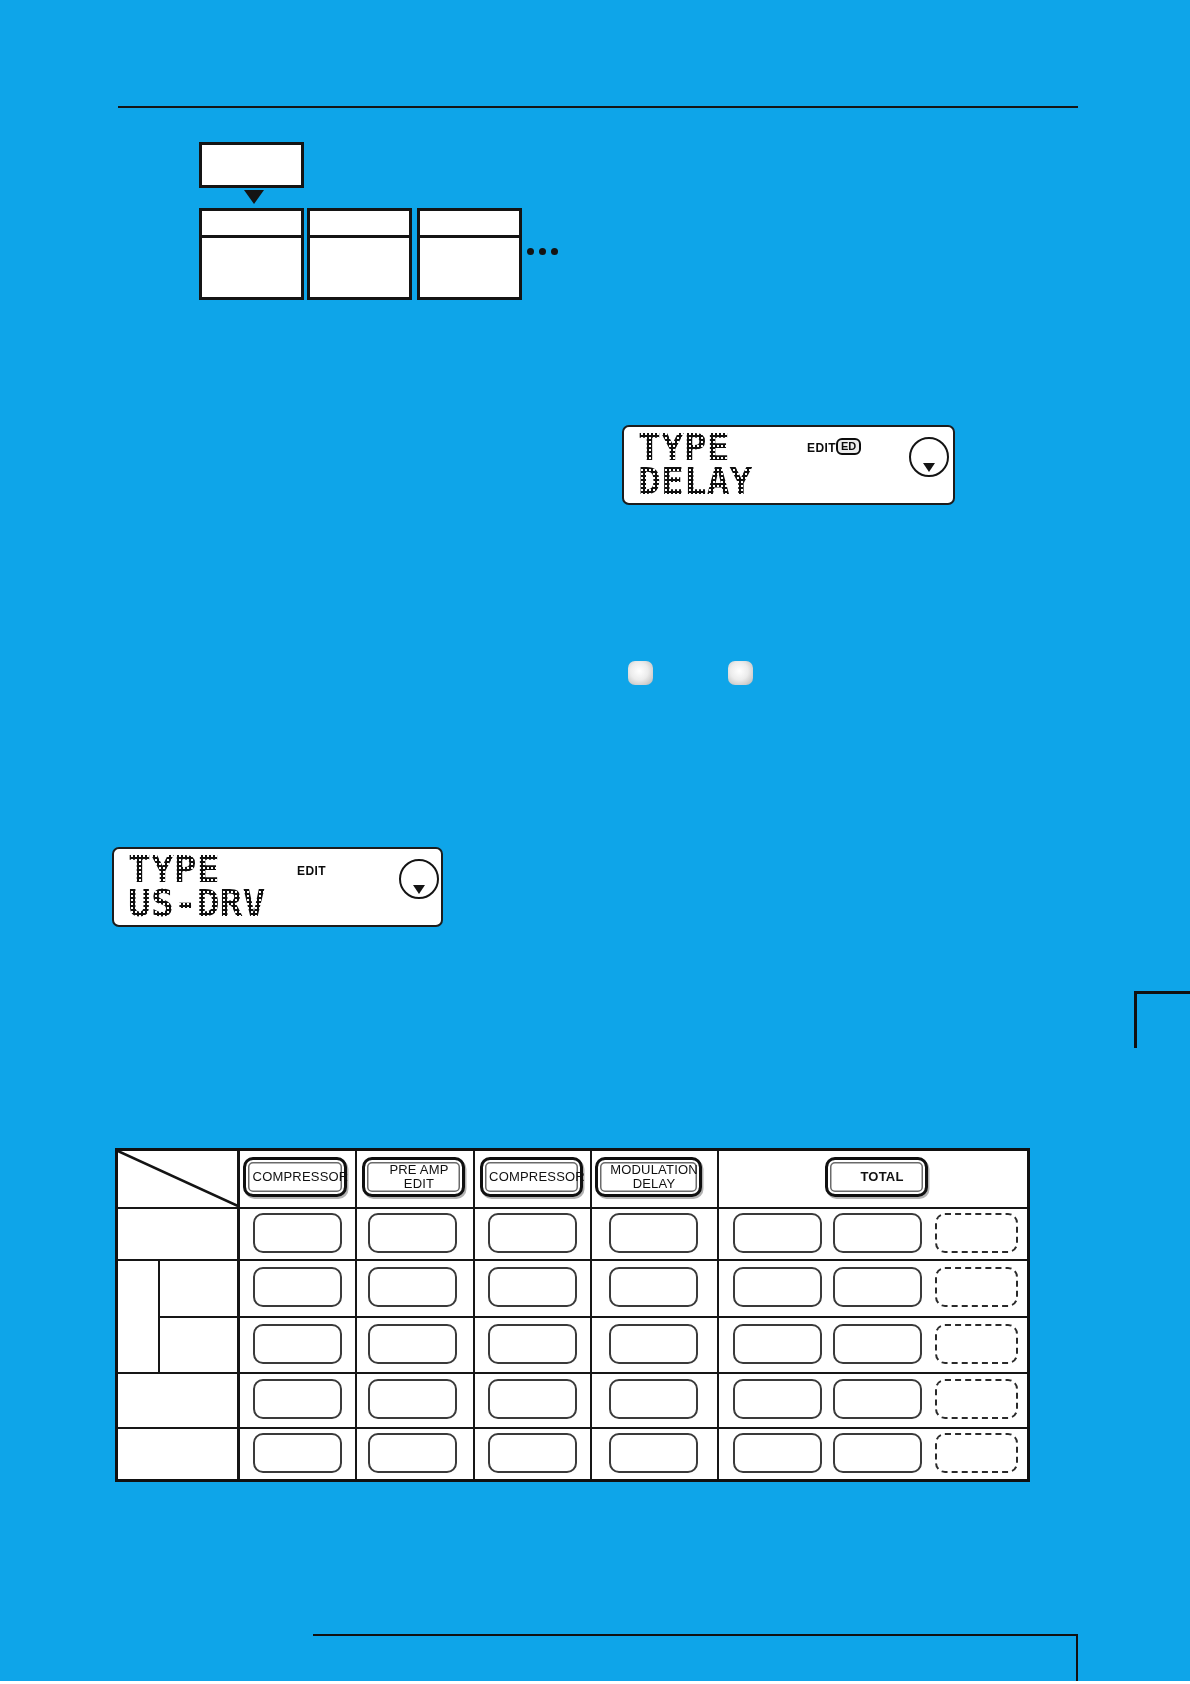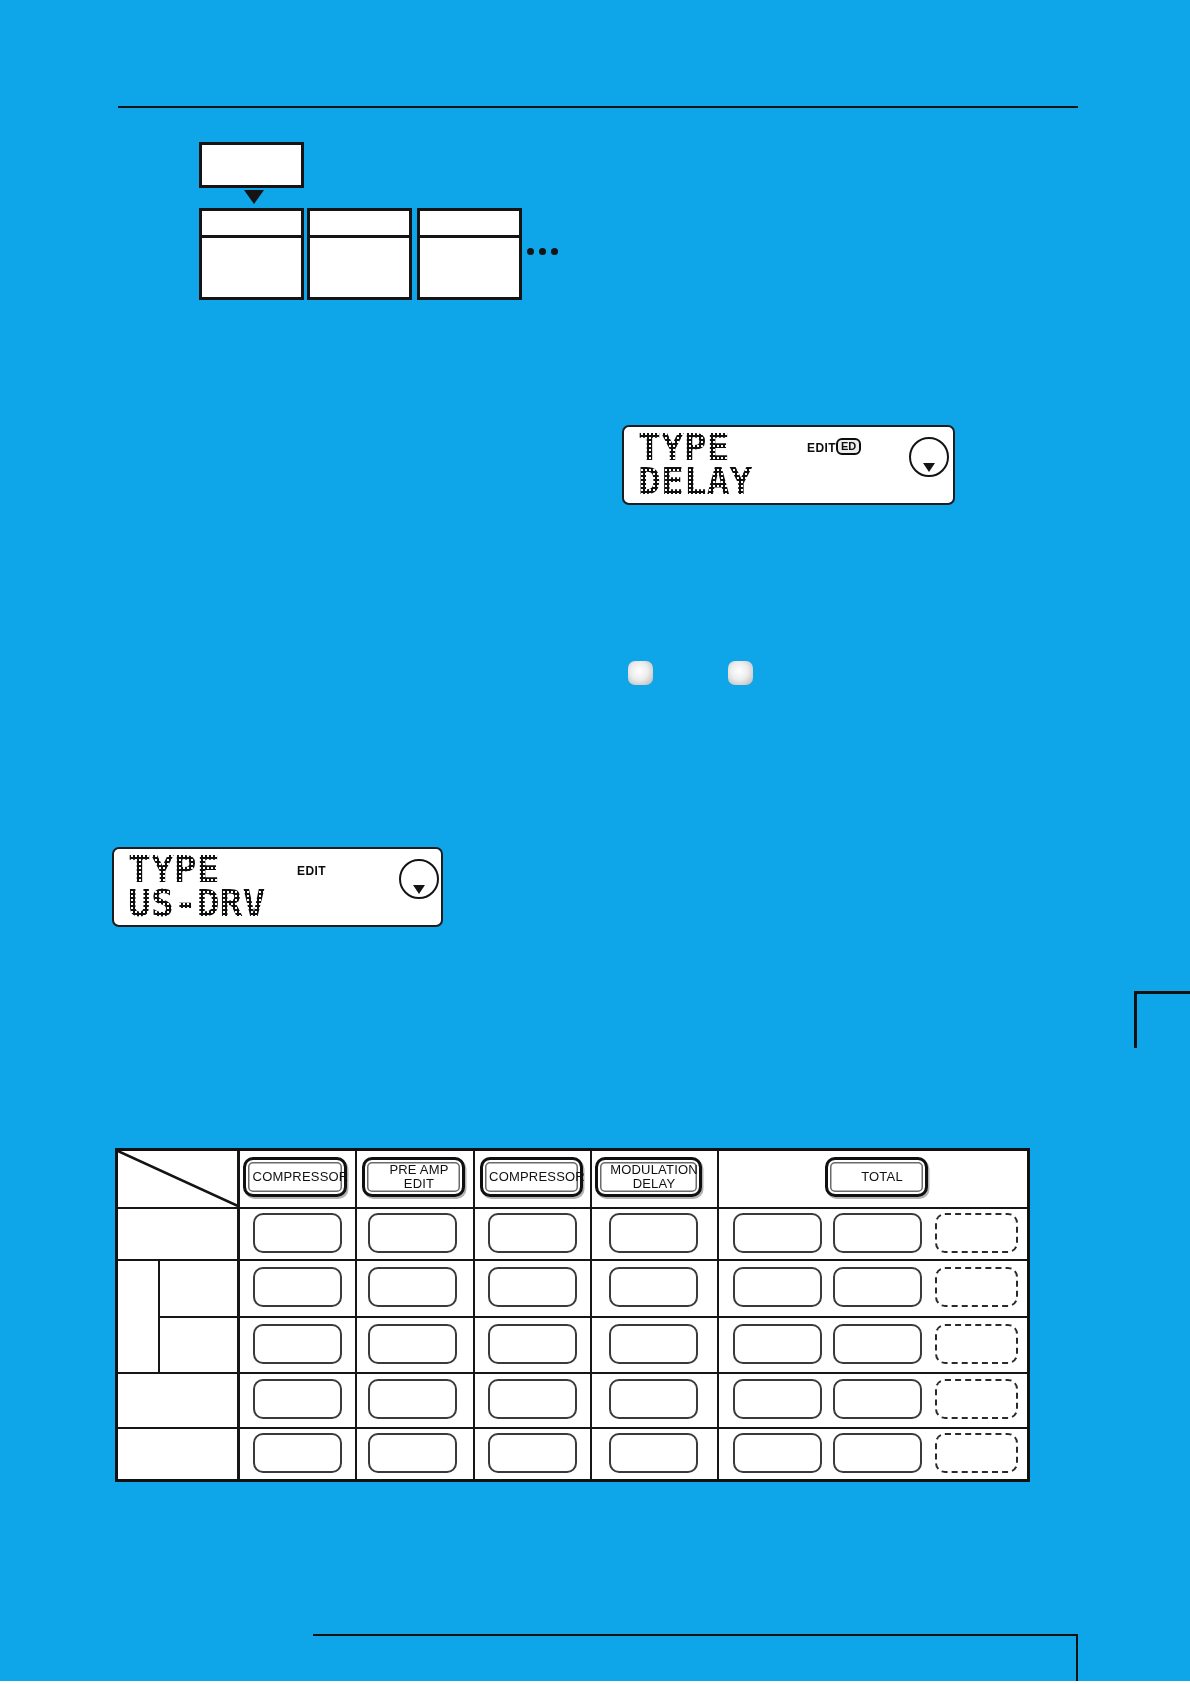--- a/index.html
+++ b/index.html
@@ -126,21 +126,21 @@
     </div>
     <div class="pill" style="left:244px;top:6px;width:103px;">
       <span><span>PRE AMP</span><br><span>EDIT</span></span>
     </div>
     <div class="pill" style="left:362px;top:6px;width:103px;">
       <span>COMPRESSOR</span>
     </div>
     <div class="pill" style="left:477px;top:6px;width:107px;">
       <span><span>MODULATION</span><br><span>DELAY</span></span>
     </div>
-    <div class="pill" style="left:707px;top:6px;width:103px;">
+    <div class="pill" style="left:707px;top:6px;width:103px;font-weight:bold;">
       <span>TOTAL</span>
     </div>
 
     <div>
         <div class="wbox" style="left: 135px; top: 62px;"></div>
         <div class="wbox" style="left: 250px; top: 62px;"></div>
         <div class="wbox" style="left: 370px; top: 62px;"></div>
         <div class="wbox" style="left: 491px; top: 62px;"></div>
         <div class="wbox" style="left: 615px; top: 62px;"></div>
         <div class="wbox" style="left: 715px; top: 62px;"></div>

